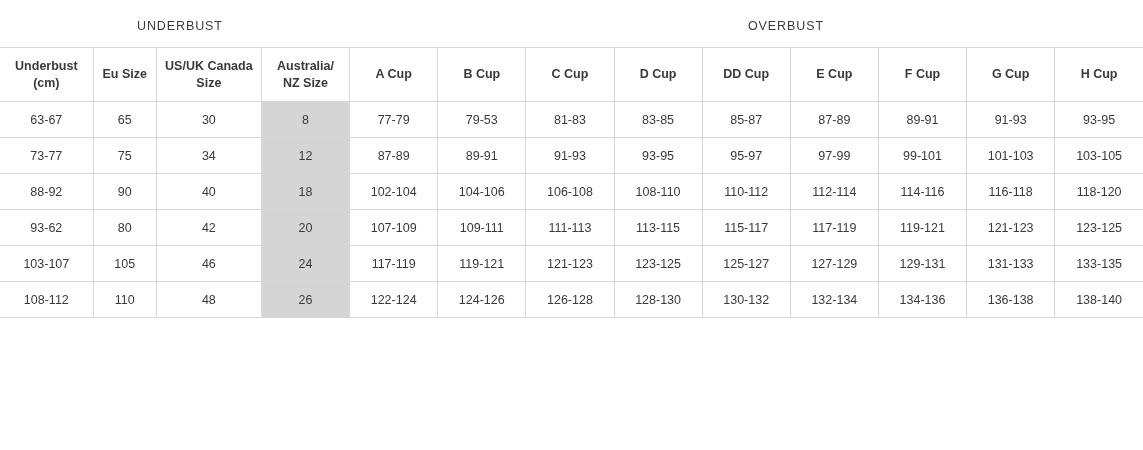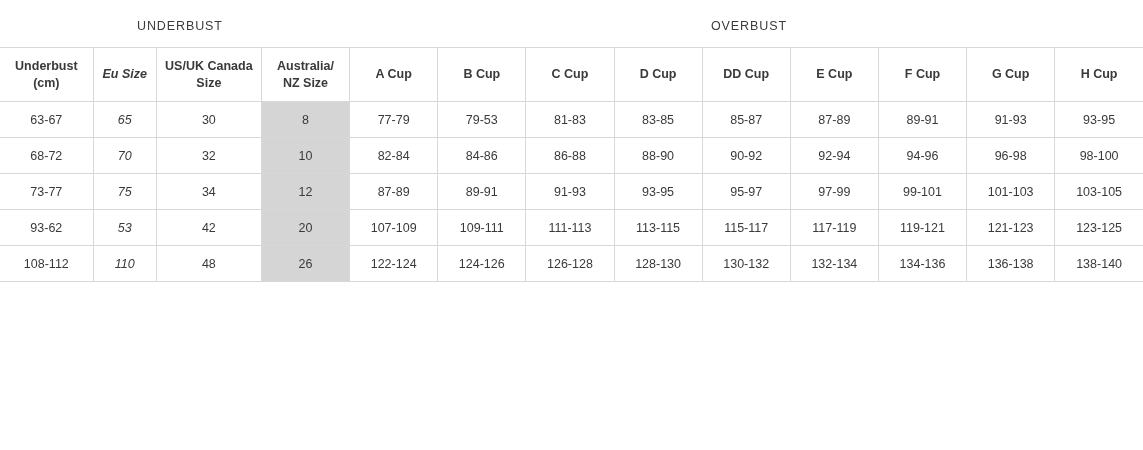--- a/index.html
+++ b/index.html
@@ -26,21 +26,21 @@
   }
   .section-label {
     position: absolute;
     top: 19px;
     font-size: 12.5px;
     letter-spacing: 0.9px;
     color: #3c3c3c;
     font-weight: 400;
   }
   .section-label.underbust { left: 137px; }
-  .section-label.overbust { left: 711px; }
+  .section-label.overbust { left: 748px; }
 
   table.size-chart {
     border-collapse: collapse;
     width: 1143px;
     table-layout: fixed;
   }
   table.size-chart th,
   table.size-chart td {
     border: 1px solid #d8d8d8;
     text-align: center;
@@ -73,21 +73,20 @@
   table.size-chart td:first-child {
     border-left: none;
   }
   table.size-chart th:last-child,
   table.size-chart td:last-child {
     border-right: none;
   }
   
   .col-eu {
     border-left: 1px solid #e8b0a4 !important;
-    font-style: italic;
   }
   .col-au-shaded {
     background: #d5d5d5;
   }
   .col-a-cup {
     border-left: 1px solid #bdbdbd !important;
   }
   thead .col-a-cup {
     border-left: 1px solid #bdbdbd !important;
   }
@@ -157,63 +156,78 @@
           <td>79-53</td>
           <td>81-83</td>
           <td>83-85</td>
           <td>85-87</td>
           <td>87-89</td>
           <td>89-91</td>
           <td>91-93</td>
           <td>93-95</td>
         </tr>
         <tr>
-          <td>68-72</td>
-          <td class="col-eu">70</td>
-          <td>32</td>
-          <td class="col-au-shaded">10</td>
-          <td class="col-a-cup">82-84</td>
-          <td>84-86</td>
-          <td>86-88</td>
-          <td>88-90</td>
-          <td>90-92</td>
-          <td>92-94</td>
-          <td>94-96</td>
-          <td>96-98</td>
-          <td>98-100</td>
-        </tr>
-        <tr>
           <td>73-77</td>
           <td class="col-eu">75</td>
           <td>34</td>
           <td class="col-au-shaded">12</td>
           <td class="col-a-cup">87-89</td>
           <td>89-91</td>
           <td>91-93</td>
           <td>93-95</td>
           <td>95-97</td>
           <td>97-99</td>
           <td>99-101</td>
           <td>101-103</td>
           <td>103-105</td>
         </tr>
         <tr>
+          <td>88-92</td>
+          <td class="col-eu">90</td>
+          <td>40</td>
+          <td class="col-au-shaded">18</td>
+          <td class="col-a-cup">102-104</td>
+          <td>104-106</td>
+          <td>106-108</td>
+          <td>108-110</td>
+          <td>110-112</td>
+          <td>112-114</td>
+          <td>114-116</td>
+          <td>116-118</td>
+          <td>118-120</td>
+        </tr>
+        <tr>
           <td>93-62</td>
-          <td class="col-eu">53</td>
+          <td class="col-eu">80</td>
           <td>42</td>
           <td class="col-au-shaded">20</td>
           <td class="col-a-cup">107-109</td>
           <td>109-111</td>
           <td>111-113</td>
           <td>113-115</td>
           <td>115-117</td>
           <td>117-119</td>
           <td>119-121</td>
           <td>121-123</td>
           <td>123-125</td>
+        </tr>
+        <tr>
+          <td>103-107</td>
+          <td class="col-eu">105</td>
+          <td>46</td>
+          <td class="col-au-shaded">24</td>
+          <td class="col-a-cup">117-119</td>
+          <td>119-121</td>
+          <td>121-123</td>
+          <td>123-125</td>
+          <td>125-127</td>
+          <td>127-129</td>
+          <td>129-131</td>
+          <td>131-133</td>
+          <td>133-135</td>
         </tr>
         <tr>
           <td>108-112</td>
           <td class="col-eu">110</td>
           <td>48</td>
           <td class="col-au-shaded">26</td>
           <td class="col-a-cup">122-124</td>
           <td>124-126</td>
           <td>126-128</td>
           <td>128-130</td>

